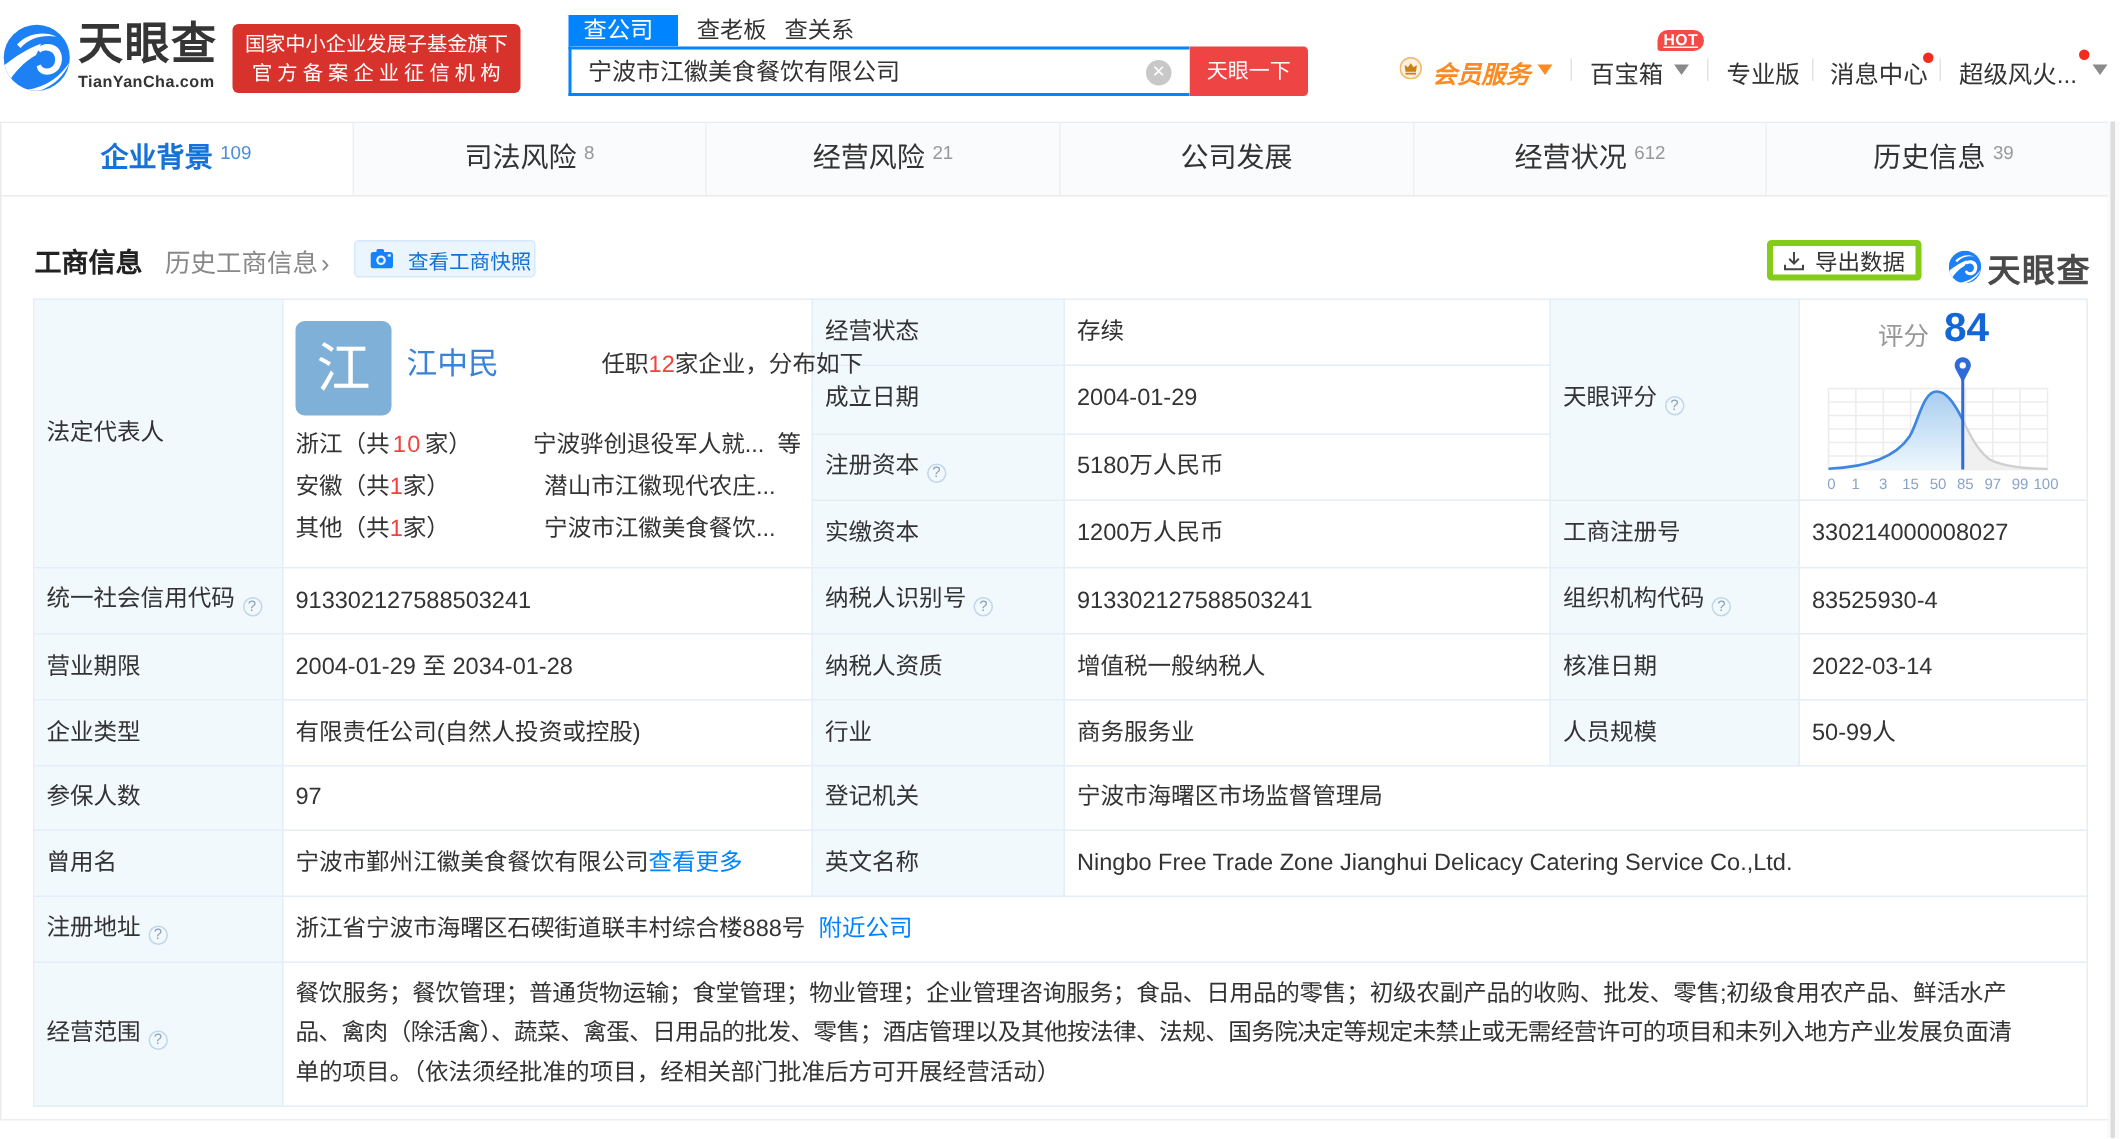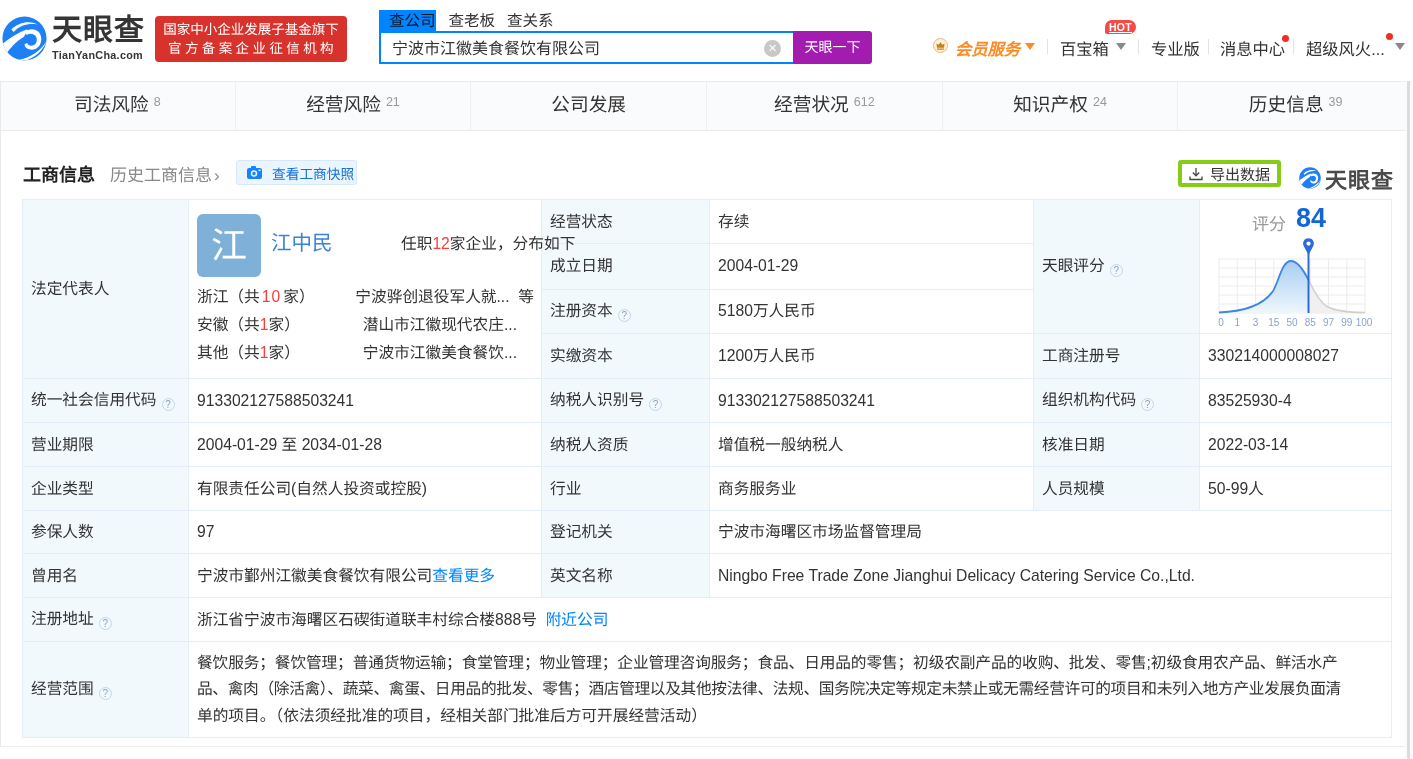--- a/index.html
+++ b/index.html
@@ -13,25 +13,25 @@
 .logo-txt { margin-left:5px; }
 .logo-cn { font-size:30px; font-weight:bold; color:#353535; letter-spacing:1px; line-height:28px; }
 .logo-en { font-size:10.8px; font-weight:bold; color:#353535; letter-spacing:0.3px; margin-top:5px; }
 .badge-red { position:absolute; left:155px; top:16px; width:192px; height:46px; background:#d8322c; border-radius:4px; color:#fff; font-size:13.5px; text-align:center; padding-top:4px; line-height:19px; }
 .badge-red .l2 { letter-spacing:3.4px; margin-left:3px; }
 
 
 .search { position:absolute; left:379px; top:10px; }
 .stabs { display:flex; height:21px; font-size:15.5px; }
 .stab { padding:0 6px; line-height:21px; color:#333; }
-.stab.on { background:#0084ff; color:#0f172a; padding:0 0 0 10px; margin-right:7px; }
+.stab.on { background:#0084ff; color:#ffffff; padding:0 16px 0 10px; margin-right:7px; }
 .sbox { display:flex; }
 .sinput { width:414px; height:33px; border:2px solid #0084ff; border-right:none; background:#fff; position:relative; line-height:31px; font-size:16px; color:#333; padding-left:11px; }
 .sclear { position:absolute; right:12px; top:7px; width:17px; height:17px; background:#c8c8c8; border-radius:50%; color:#fff; font-size:11px; line-height:17px; text-align:center; }
-.sbtn { width:79px; height:33px; background:#a21caf; color:#fff; font-size:14px; text-align:center; line-height:33px; border-radius:0 3px 3px 0; }
+.sbtn { width:79px; height:33px; background:#ef4444; color:#fff; font-size:14px; text-align:center; line-height:33px; border-radius:0 3px 3px 0; }
 
 
 .rmenu { position:absolute; left:934px; top:36px; height:22px; font-size:16.3px; color:#333; white-space:nowrap; }
 .rmenu > span { position:absolute; top:0; }
 .rmenu > span.sep { position:absolute; width:1px; height:15px; background:#e3e3e3; top:3px !important; }
 .vip { color:#fe8a23; font-weight:bold; }
 .rmenu > span.crown { position:absolute; left:0; top:3px !important; width:15px; height:15px; }
 .rmenu > span.caret, .caret { position:absolute; width:0; height:0; border-left:5px solid transparent; border-right:5px solid transparent; border-top:7px solid #fe8a23; top:7px !important; }
 .rmenu > span.caret.gray, .caret.gray { border-top-color:#8a8a8a !important; }
 .rmenu > span.hot { top:-16px !important;text-decoration:underline; } .hot { position:absolute; left:171px; top:-16px; width:31px; height:14px; background:#f54a45; color:#fff; font-size:10.5px; font-weight:bold; border-radius:7px 7px 7px 2px; text-align:center; line-height:14px; letter-spacing:0.3px; }
@@ -129,25 +129,25 @@
     <span style="left:286px;">消息中心</span>
     <span class="dot" style="left:348px;"></span>
     <span class="sep" style="left:359px;"></span>
     <span style="left:372px;">超级风火...</span>
     <span class="dot" style="left:452px; top:-3px !important;"></span>
     <span class="caret gray" style="left:461px;"></span>
   </div>
 </div>
 
 <div class="ntabs">
+  <div class="ntab on">企业背景<span class="cnt">109</span></div>
   <div class="ntab">司法风险<span class="cnt">8</span></div>
   <div class="ntab">经营风险<span class="cnt">21</span></div>
   <div class="ntab">公司发展</div>
   <div class="ntab">经营状况<span class="cnt">612</span></div>
-  <div class="ntab">知识产权<span class="cnt">24</span></div>
   <div class="ntab">历史信息<span class="cnt">39</span></div>
 </div>
 
 <div class="sechead" id="sechead">
   <div class="sh-title">工商信息</div>
   <div class="sh-hist">历史工商信息<span class="chev">›</span></div>
   <div class="sh-snap">
     <svg width="15" height="13" viewBox="0 0 15 13">
         <rect x="0" y="2" width="15" height="11" rx="2" fill="#1682fb"></rect>
         <rect x="4" y="0" width="5" height="3" rx="1" fill="#1682fb"></rect>

